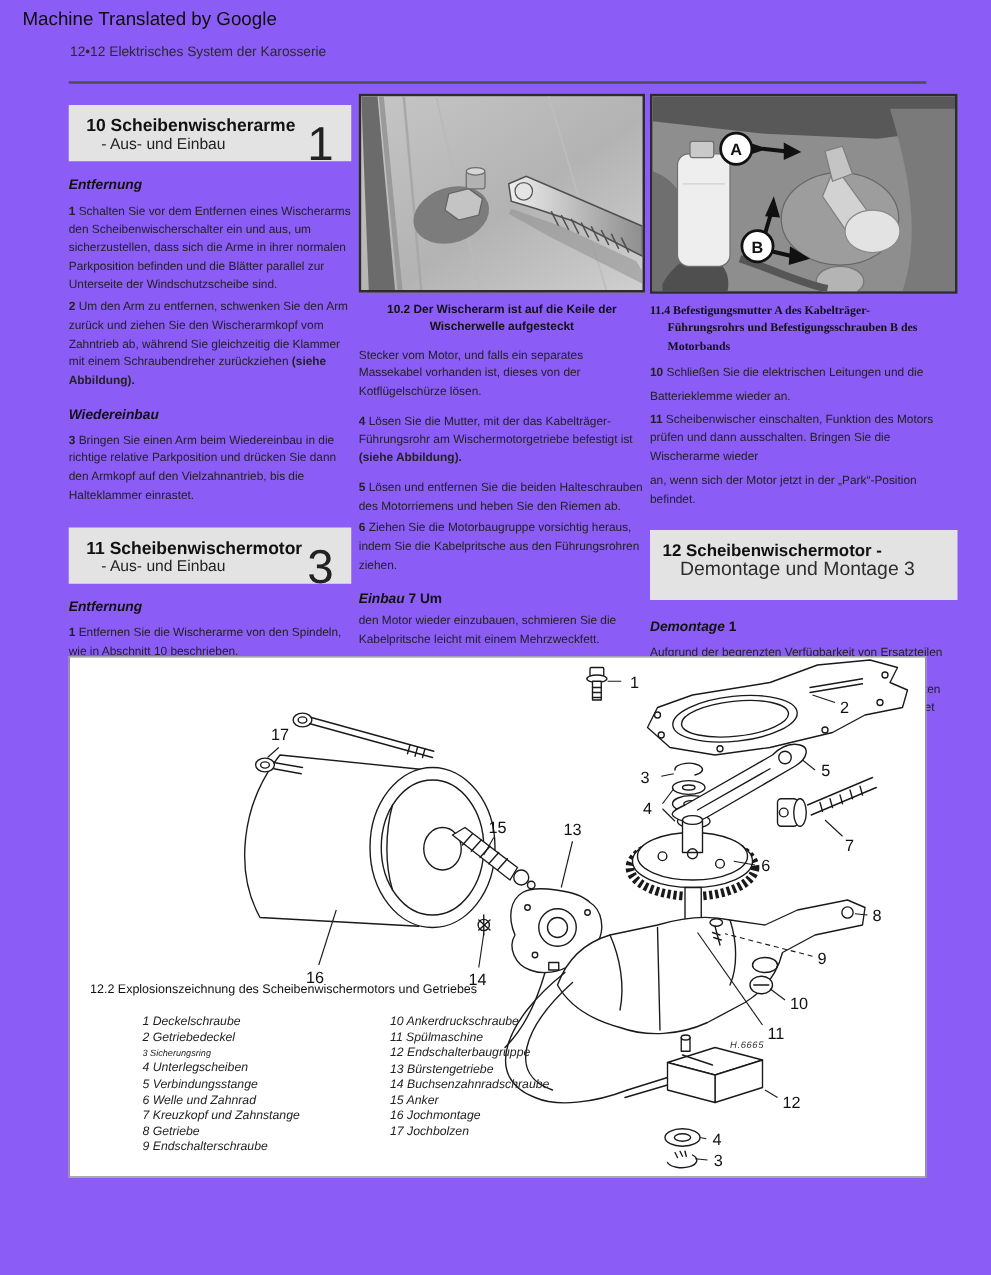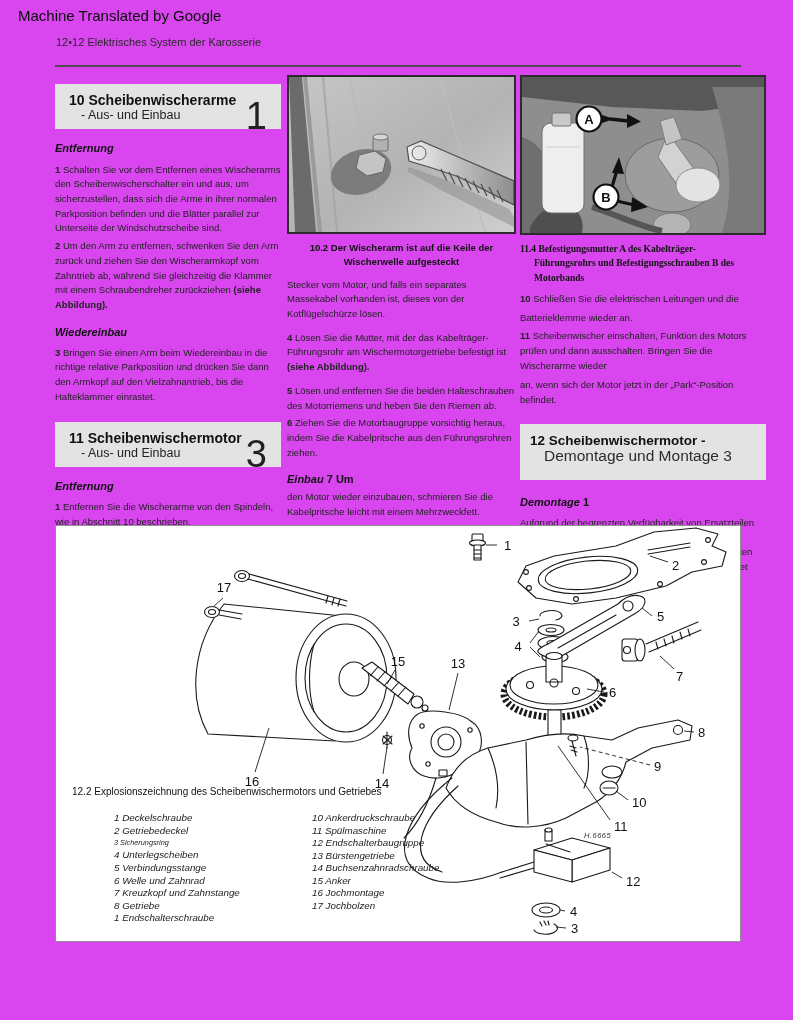--- a/index.html
+++ b/index.html
@@ -1,16 +1,16 @@
 <!DOCTYPE html>
 <html><head>
 <meta charset="utf-8">
 <style>
   html,body { margin:0; padding:0; background:#ffffff; }
-  .page { position:relative; width:793px; height:1020px; background:#d946ef; overflow:hidden;
+  .page { position:relative; width:793px; height:1020px; background:#8b5cf6; overflow:hidden;
           font-family:"Liberation Sans", sans-serif; color:#1c1c1c; }
   .watermark { position:absolute; left:18px; top:7px; font-size:15px; color:#0d0d0d; }
   .runhead { position:absolute; left:56px; top:36px; font-size:11px; color:#2a2a2a; }
   .rule { position:absolute; left:55px; top:65px; width:686px; height:2px; background:#4e4e4e; }
 
   .col { position:absolute; font-size:9.5px; line-height:1.55; color:#222; }
   .col-left { left:55px; top:84px; width:226px; }
   .col-mid  { left:287px; top:75px; width:229px; }
   .col-right{ left:520px; top:75px; width:246px; }
 
@@ -421,21 +421,21 @@
     <div class="d-caption">12.2 Explosionszeichnung des Scheibenwischermotors und Getriebes</div>
     <div class="parts c1">
       <span>1 Deckelschraube</span>
       <span>2 Getriebedeckel</span>
       <span class="small">3 Sicherungsring</span>
       <span>4 Unterlegscheiben</span>
       <span>5 Verbindungsstange</span>
       <span>6 Welle und Zahnrad</span>
       <span>7 Kreuzkopf und Zahnstange</span>
       <span>8 Getriebe</span>
-      <span>1 Endschalterschraube</span>
+      <span>9 Endschalterschraube</span>
     </div>
     <div class="parts c2">
       <span>10 Ankerdruckschraube</span>
       <span>11 Spülmaschine</span>
       <span>12 Endschalterbaugruppe</span>
       <span>13 Bürstengetriebe</span>
       <span>14 Buchsenzahnradschraube</span>
       <span>15 Anker</span>
       <span>16 Jochmontage</span>
       <span>17 Jochbolzen</span>

